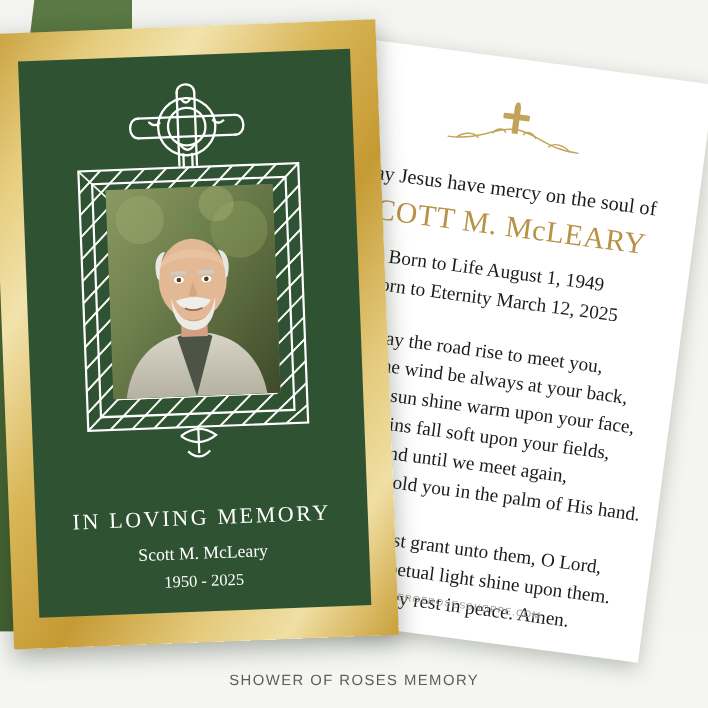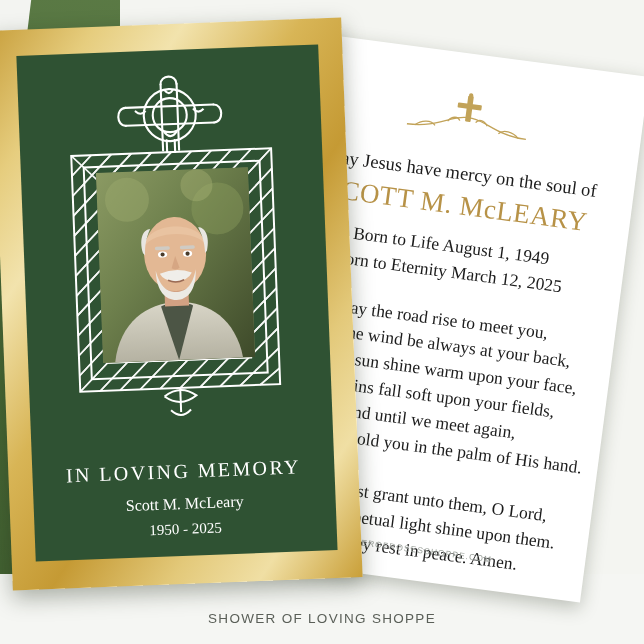--- a/index.html
+++ b/index.html
@@ -371,14 +371,14 @@
           </svg>
         </div>
       </div>
 
       <div class="front-memory">IN LOVING MEMORY</div>
       <div class="front-name">Scott M. McLeary</div>
       <div class="front-years">1950 - 2025</div>
     </div>
   </div>
 
-  <div class="shop-label">SHOWER OF LOVING SHOPPE</div>
+  <div class="shop-label">SHOWER OF ROSES MEMORY</div>
 </div>
 
 </body></html>

